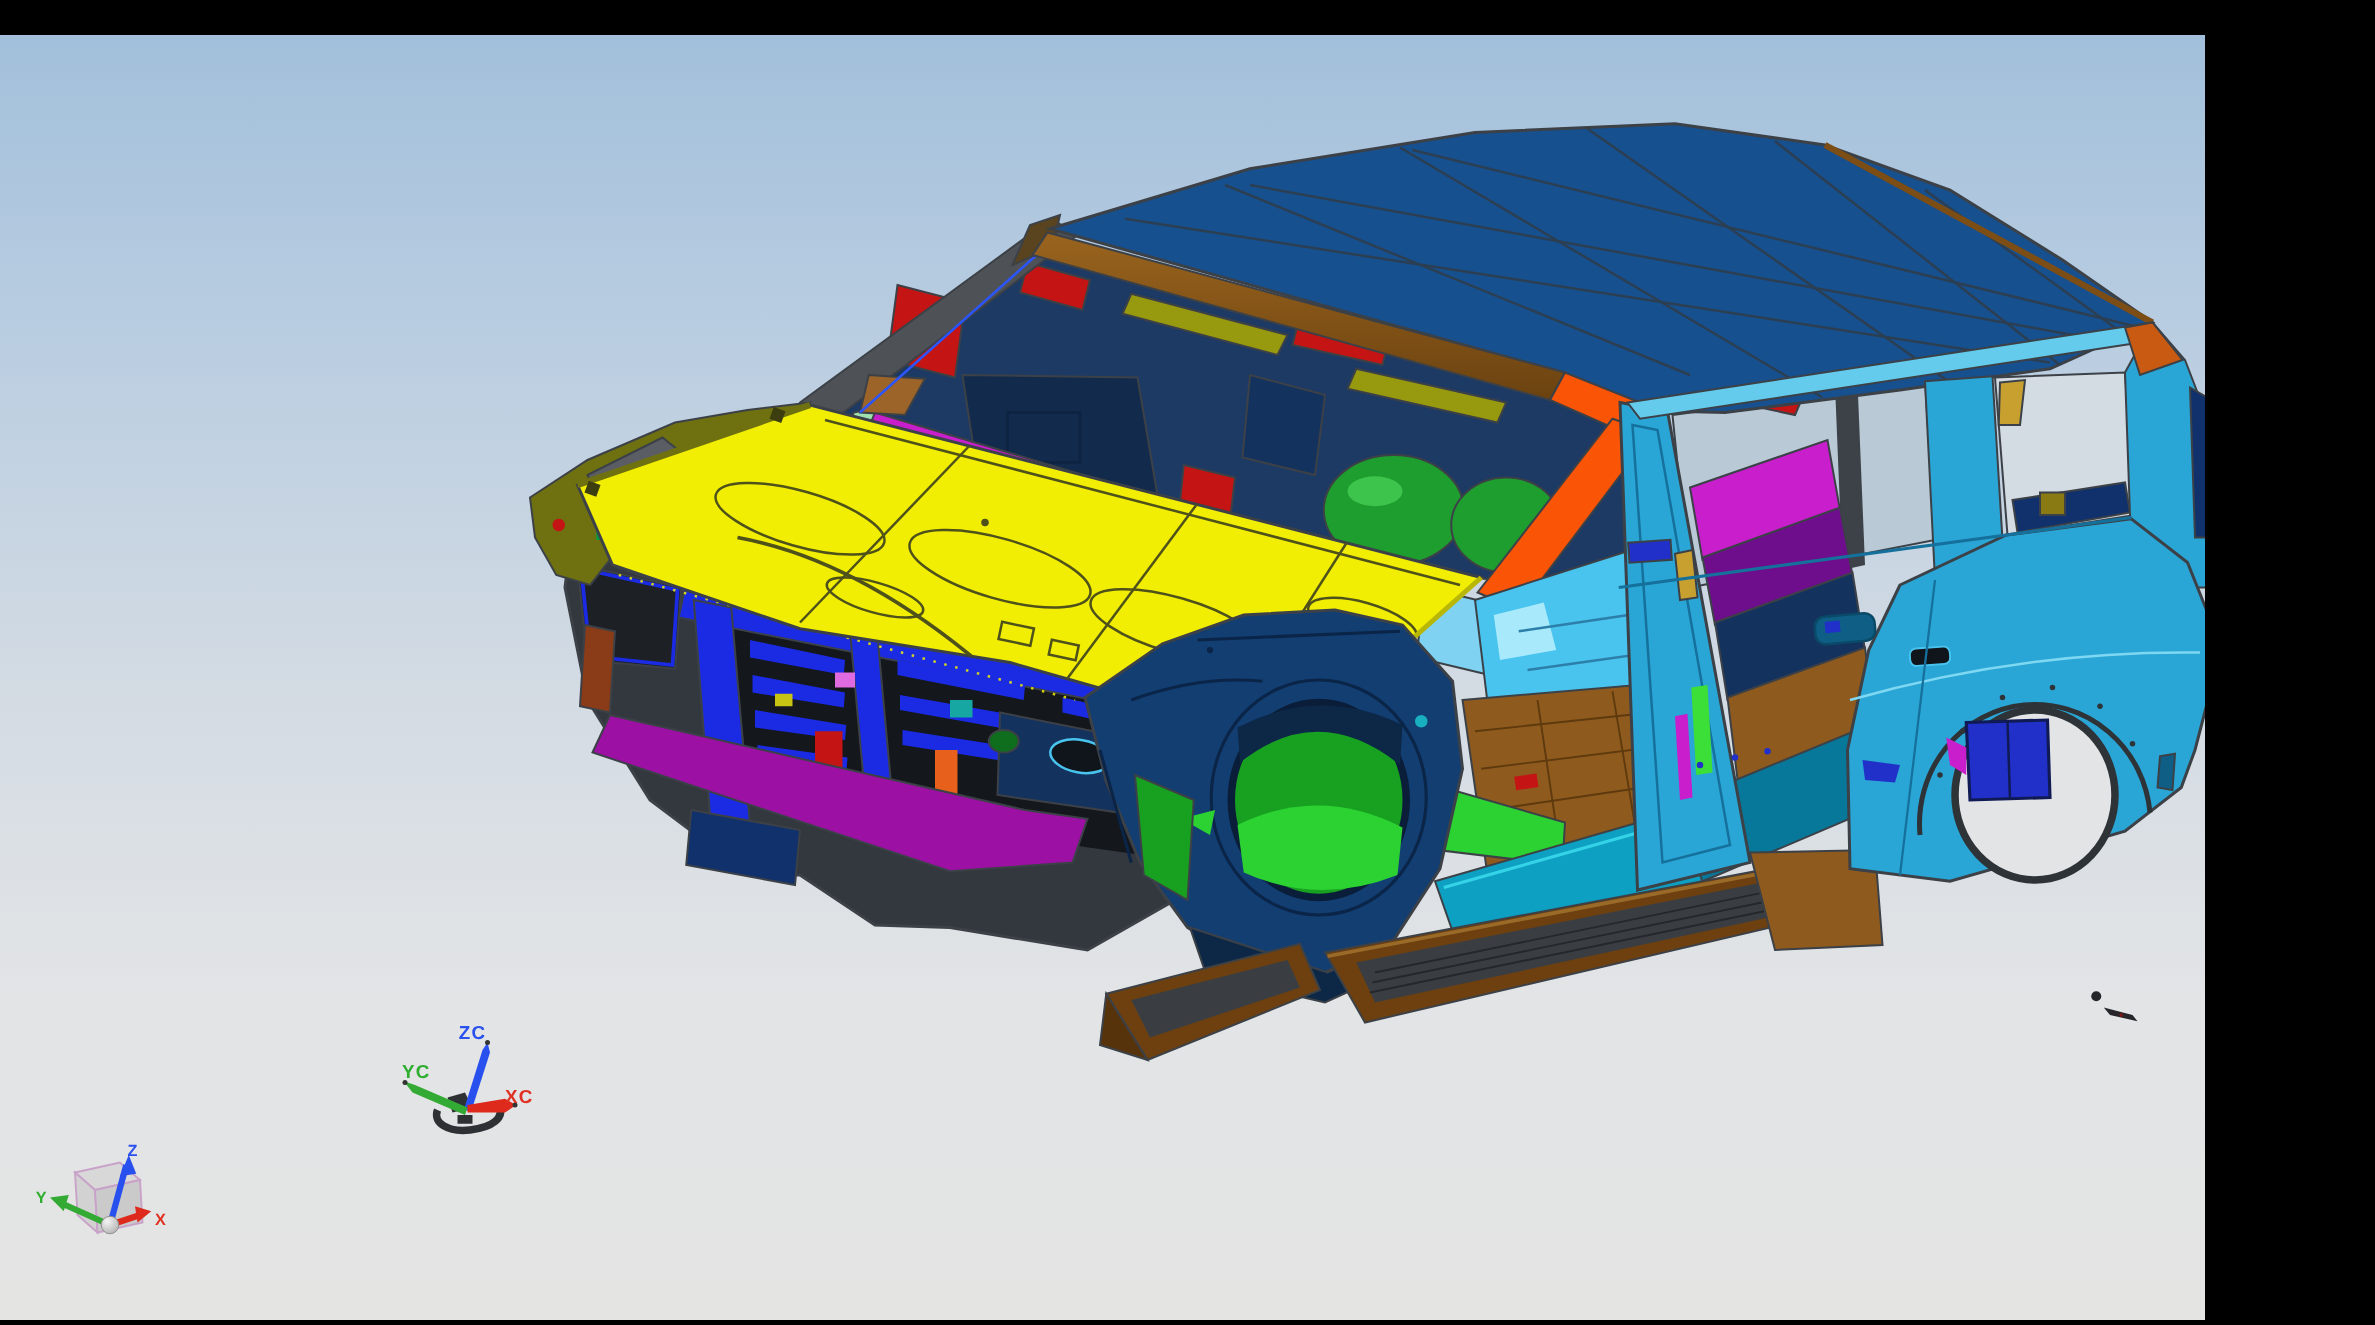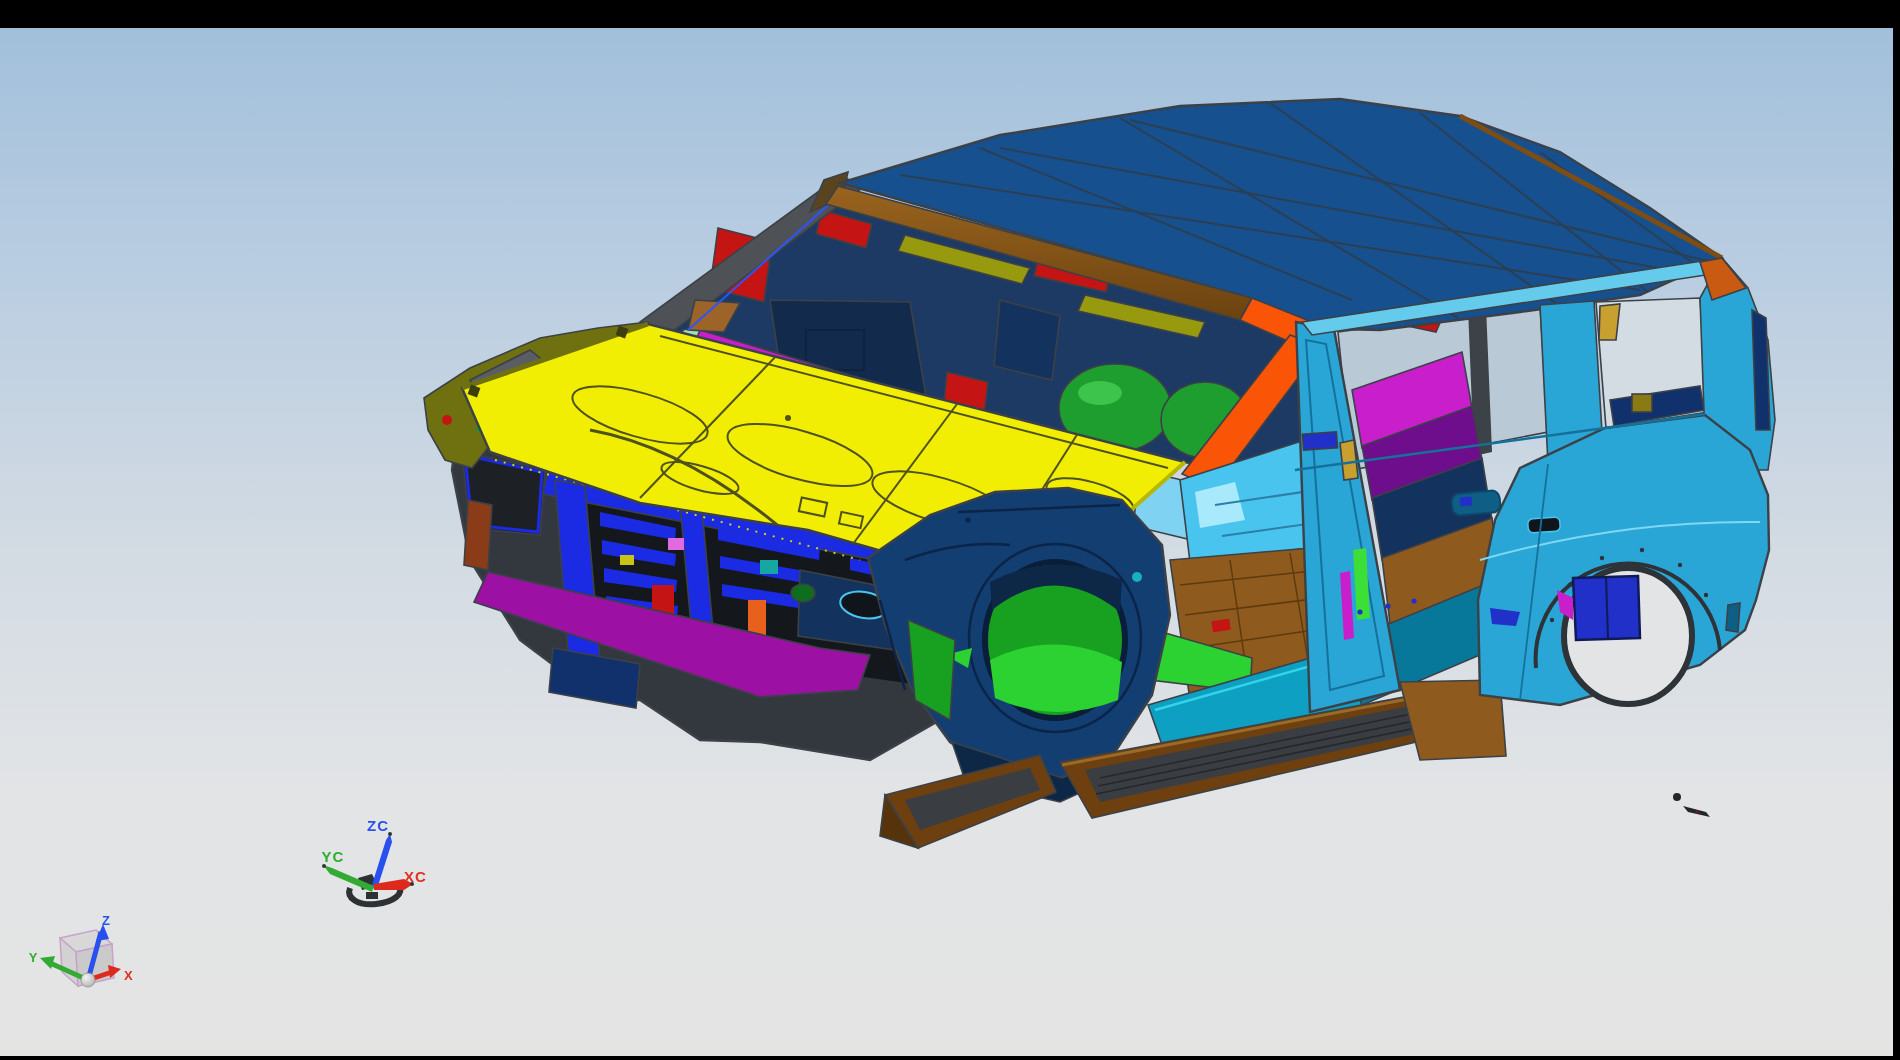--- a/index.html
+++ b/index.html
@@ -1,16 +1,16 @@
 <!DOCTYPE html>
 <html style="--bg_top: #9fbeda; --bg_upper: #b9cde1; --bg_mid: #d3dbe3; --bg_low: #e2e4e6; --bg_bottom: #e4e4e3; --chrome: #000000; --outline: #3c4147; --roof: #17508f; --roof_line: #2c3f52; --roof_dark: #0f3a6c; --roof_edge_brown: #7c4d14; --header: #6b4210; --header_hi: #9a641e; --olive: #97990f; --olive_dark: #6f7110; --hood: #f1ee03; --hood_line: #4f511a; --hood_shadow: #b8b606; --fender: #133e72; --fender_line: #0a2548; --fender_dark: #0d2747; --clip: #33383e; --clip_dark: #1d2126; --grille_blue: #1b2be4; --valance: #9c10a4; --magenta: #c81ecb; --purple: #6e0e8c; --red: #c41414; --orange: #fa5406; --orange2: #e8611c; --body: #2aa6d6; --body_light: #64cbec; --body_dark: #15719c; --body_deep: #0f5e86; --pillar_green: #3cdf38; --sill: #0da0c2; --sill_dark: #08789a; --floor_green: #2bd232; --green_dark: #18a021; --seat_green: #1e9e2e; --seat_hi: #3cc44c; --floor_brown: #8f5a1d; --brown_dark: #5e3a0e; --board: #6e4010; --board_hi: #9a6a28; --pad: #3a3e42; --pad_line: #24272b; --navy: #10316b; --navy2: #14325e; --royal: #2030c8; --interior: #1d3a64; --interior_dark: #122a4c; --mint: #9fe0b0; --tan: #c8a030; --lightcyan: #49c4ef; --lightcyan_hi: #a8e9fb; --teal: #17a7a2; --rust: #8a3c18; --debris: #26262a; --axis_x: #dd2a1d; --axis_y: #33aa33; --axis_z: #2850ee; --label_x: #e03222; --label_y: #2fae2f; --label_z: #2b50f0; --cube_edge: #c9a2c9; --cube_face: #d8d8d8; --wcs_dark: #2e3134; --sphere_hi: #f4f4f4; --sphere_lo: #a8a8a8;"><head>
 <meta charset="utf-8">
 <style>
   html,body{margin:0;padding:0;background:#000;}
-  .stage{position:relative;width:1900px;height:1060px;overflow:hidden;background:#000;
+  .stage{position:relative;width:1764px;height:1060px;overflow:hidden;background:#000;
          font-family:"Liberation Sans",sans-serif;}
   svg{display:block;}
   text{font-family:"Liberation Sans",sans-serif;font-weight:bold;}
   .axis-label{font-size:15px;letter-spacing:1px;}
   .axis-label-sm{font-size:13px;}
   .edge{stroke:var(--outline);stroke-width:1.6;}
   .edge2{stroke:var(--outline);stroke-width:2.4;}
   .noline{stroke:none;}
 </style>
 </head>

